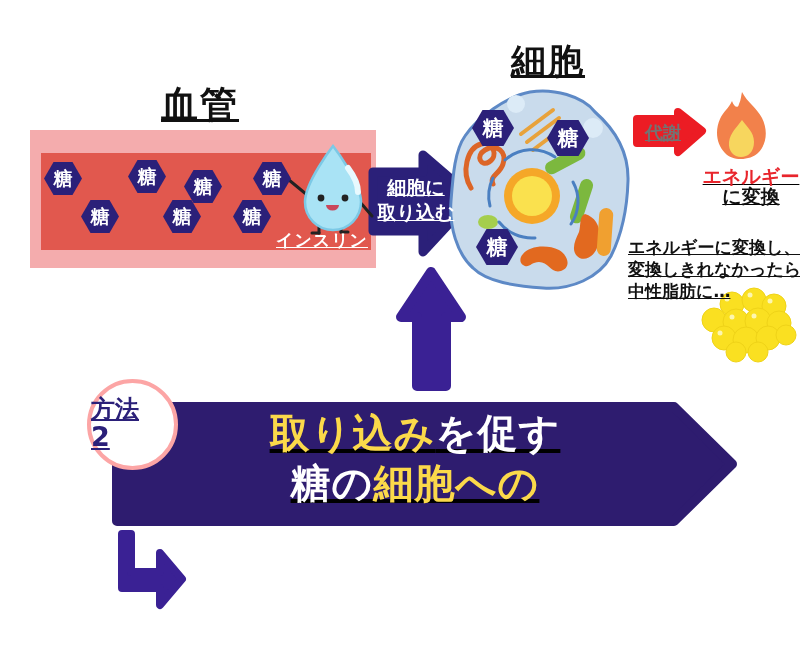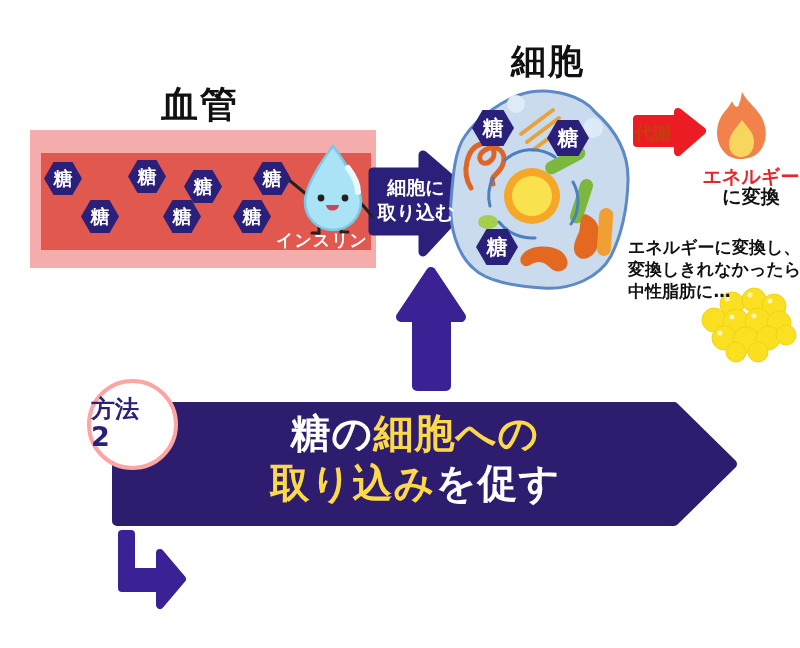--- a/index.html
+++ b/index.html
@@ -1,38 +1,38 @@
 <!DOCTYPE html>
 <html><head>
 <meta charset="utf-8">
 <style>
   html,body{margin:0;padding:0;background:#fff;}
   #canvas{position:relative;width:800px;height:648px;background:#ffffff;overflow:hidden;
           font-family:"DejaVu Sans","Liberation Sans",sans-serif;}
   .abs{position:absolute;}
-  .jp{font-weight:800;}
+  .jp{font-weight:800;text-decoration:underline;}
   
   .title{font-size:37px;letter-spacing:2px;color:#111;text-align:center;}
   
   .vessel-outer{left:30px;top:130px;width:346px;height:138px;background:#F4ACAD;}
   .vessel-inner{left:41px;top:153px;width:330px;height:97px;background:#E1584E;}
   
   .hex{width:38px;height:33px;background:#2B2079;color:#fff;font-size:19px;font-weight:800;
        display:flex;align-items:center;justify-content:center;
        clip-path:polygon(0% 50%,25% 0%,75% 0%,100% 50%,75% 100%,25% 100%);}
   .hex-lg{width:42px;height:36px;font-size:21px;}
   .v1{left:44px;top:162px;}  .v2{left:81px;top:200px;} .v3{left:128px;top:160px;}
   .v4{left:163px;top:200px;} .v5{left:184px;top:170px;} .v6{left:233px;top:200px;}
   .v7{left:253px;top:162px;}
   .c1{left:472px;top:110px;} .c2{left:547px;top:120px;} .c3{left:476px;top:229px;}
   .insulin-label{left:262px;top:229px;width:120px;text-align:center;color:#fff;font-size:17px;letter-spacing:1px;}
   
   .uptake-text{left:370px;top:175px;width:92px;text-align:center;color:#fff;font-size:19px;line-height:25px;}
   
-  .metab-text{left:635px;top:121px;width:46px;text-align:left;color:#c2410c;font-size:18px;}
+  .metab-text{left:635px;top:121px;width:46px;text-align:right;color:#737373;font-size:18px;}
   .energy-block{left:690px;top:166px;width:122px;text-align:center;line-height:20px;}
   .energy-red{color:#E8252C;font-size:19px;}
   .energy-black{color:#111;font-size:19px;}
   
   .fat-note{left:628px;top:236px;width:180px;color:#111;font-size:17px;line-height:22px;font-weight:700;}
   
   .badge{left:87px;top:379px;width:91px;height:91px;border-radius:50%;background:#fff;
          border:4px solid #fca5a5;box-sizing:border-box;color:#2B2079;text-align:left;}
   .badge .l1{font-size:24px;line-height:26px;margin-top:13px;}
   .badge .l2{font-size:27px;line-height:30px;}
@@ -178,18 +178,18 @@
     <div>変換しきれなかったら</div>
     <div>中性脂肪に…</div>
   </div>
 
   <div class="abs jp badge">
     <div class="l1">方法</div>
     <div class="l2">2</div>
   </div>
 
   <div class="abs jp banner-text">
+    <div><span class="y">取り込み</span><span class="w">を促す</span></div>
     <div><span class="w">糖の</span><span class="y">細胞への</span></div>
-    <div><span class="y">取り込み</span><span class="w">を促す</span></div>
   </div>
 
 
 </div>
 
 </body></html>

